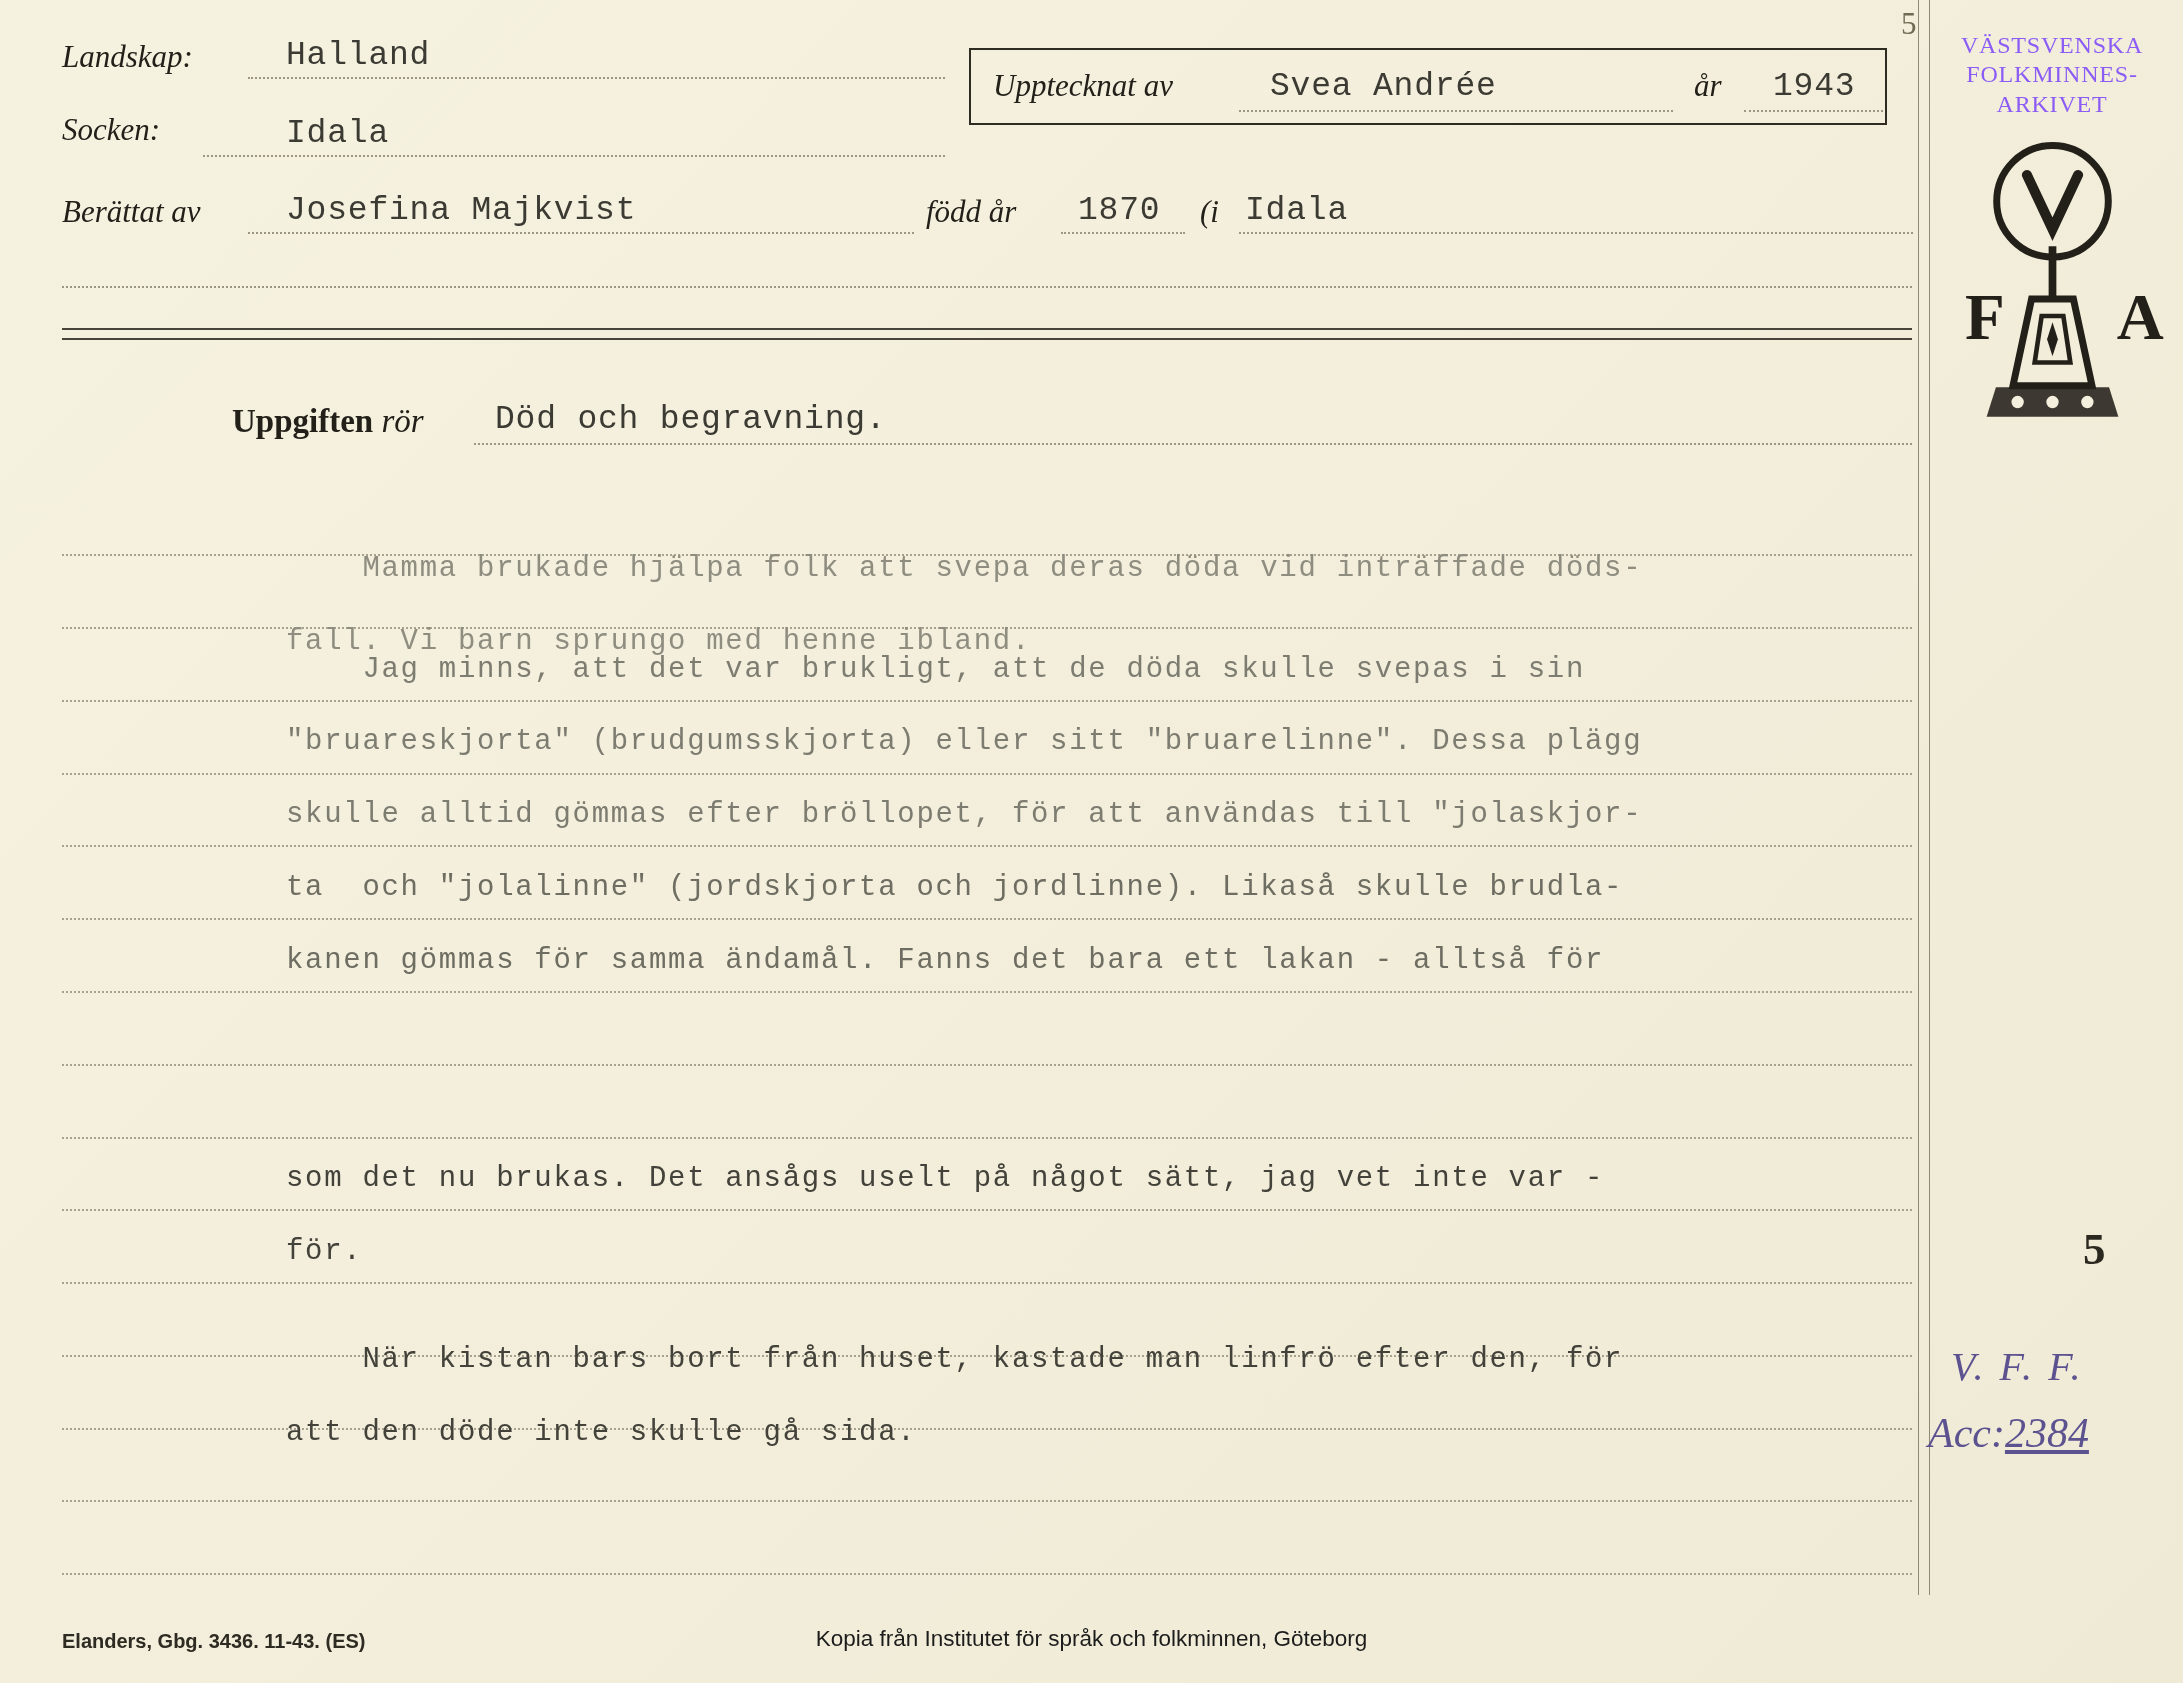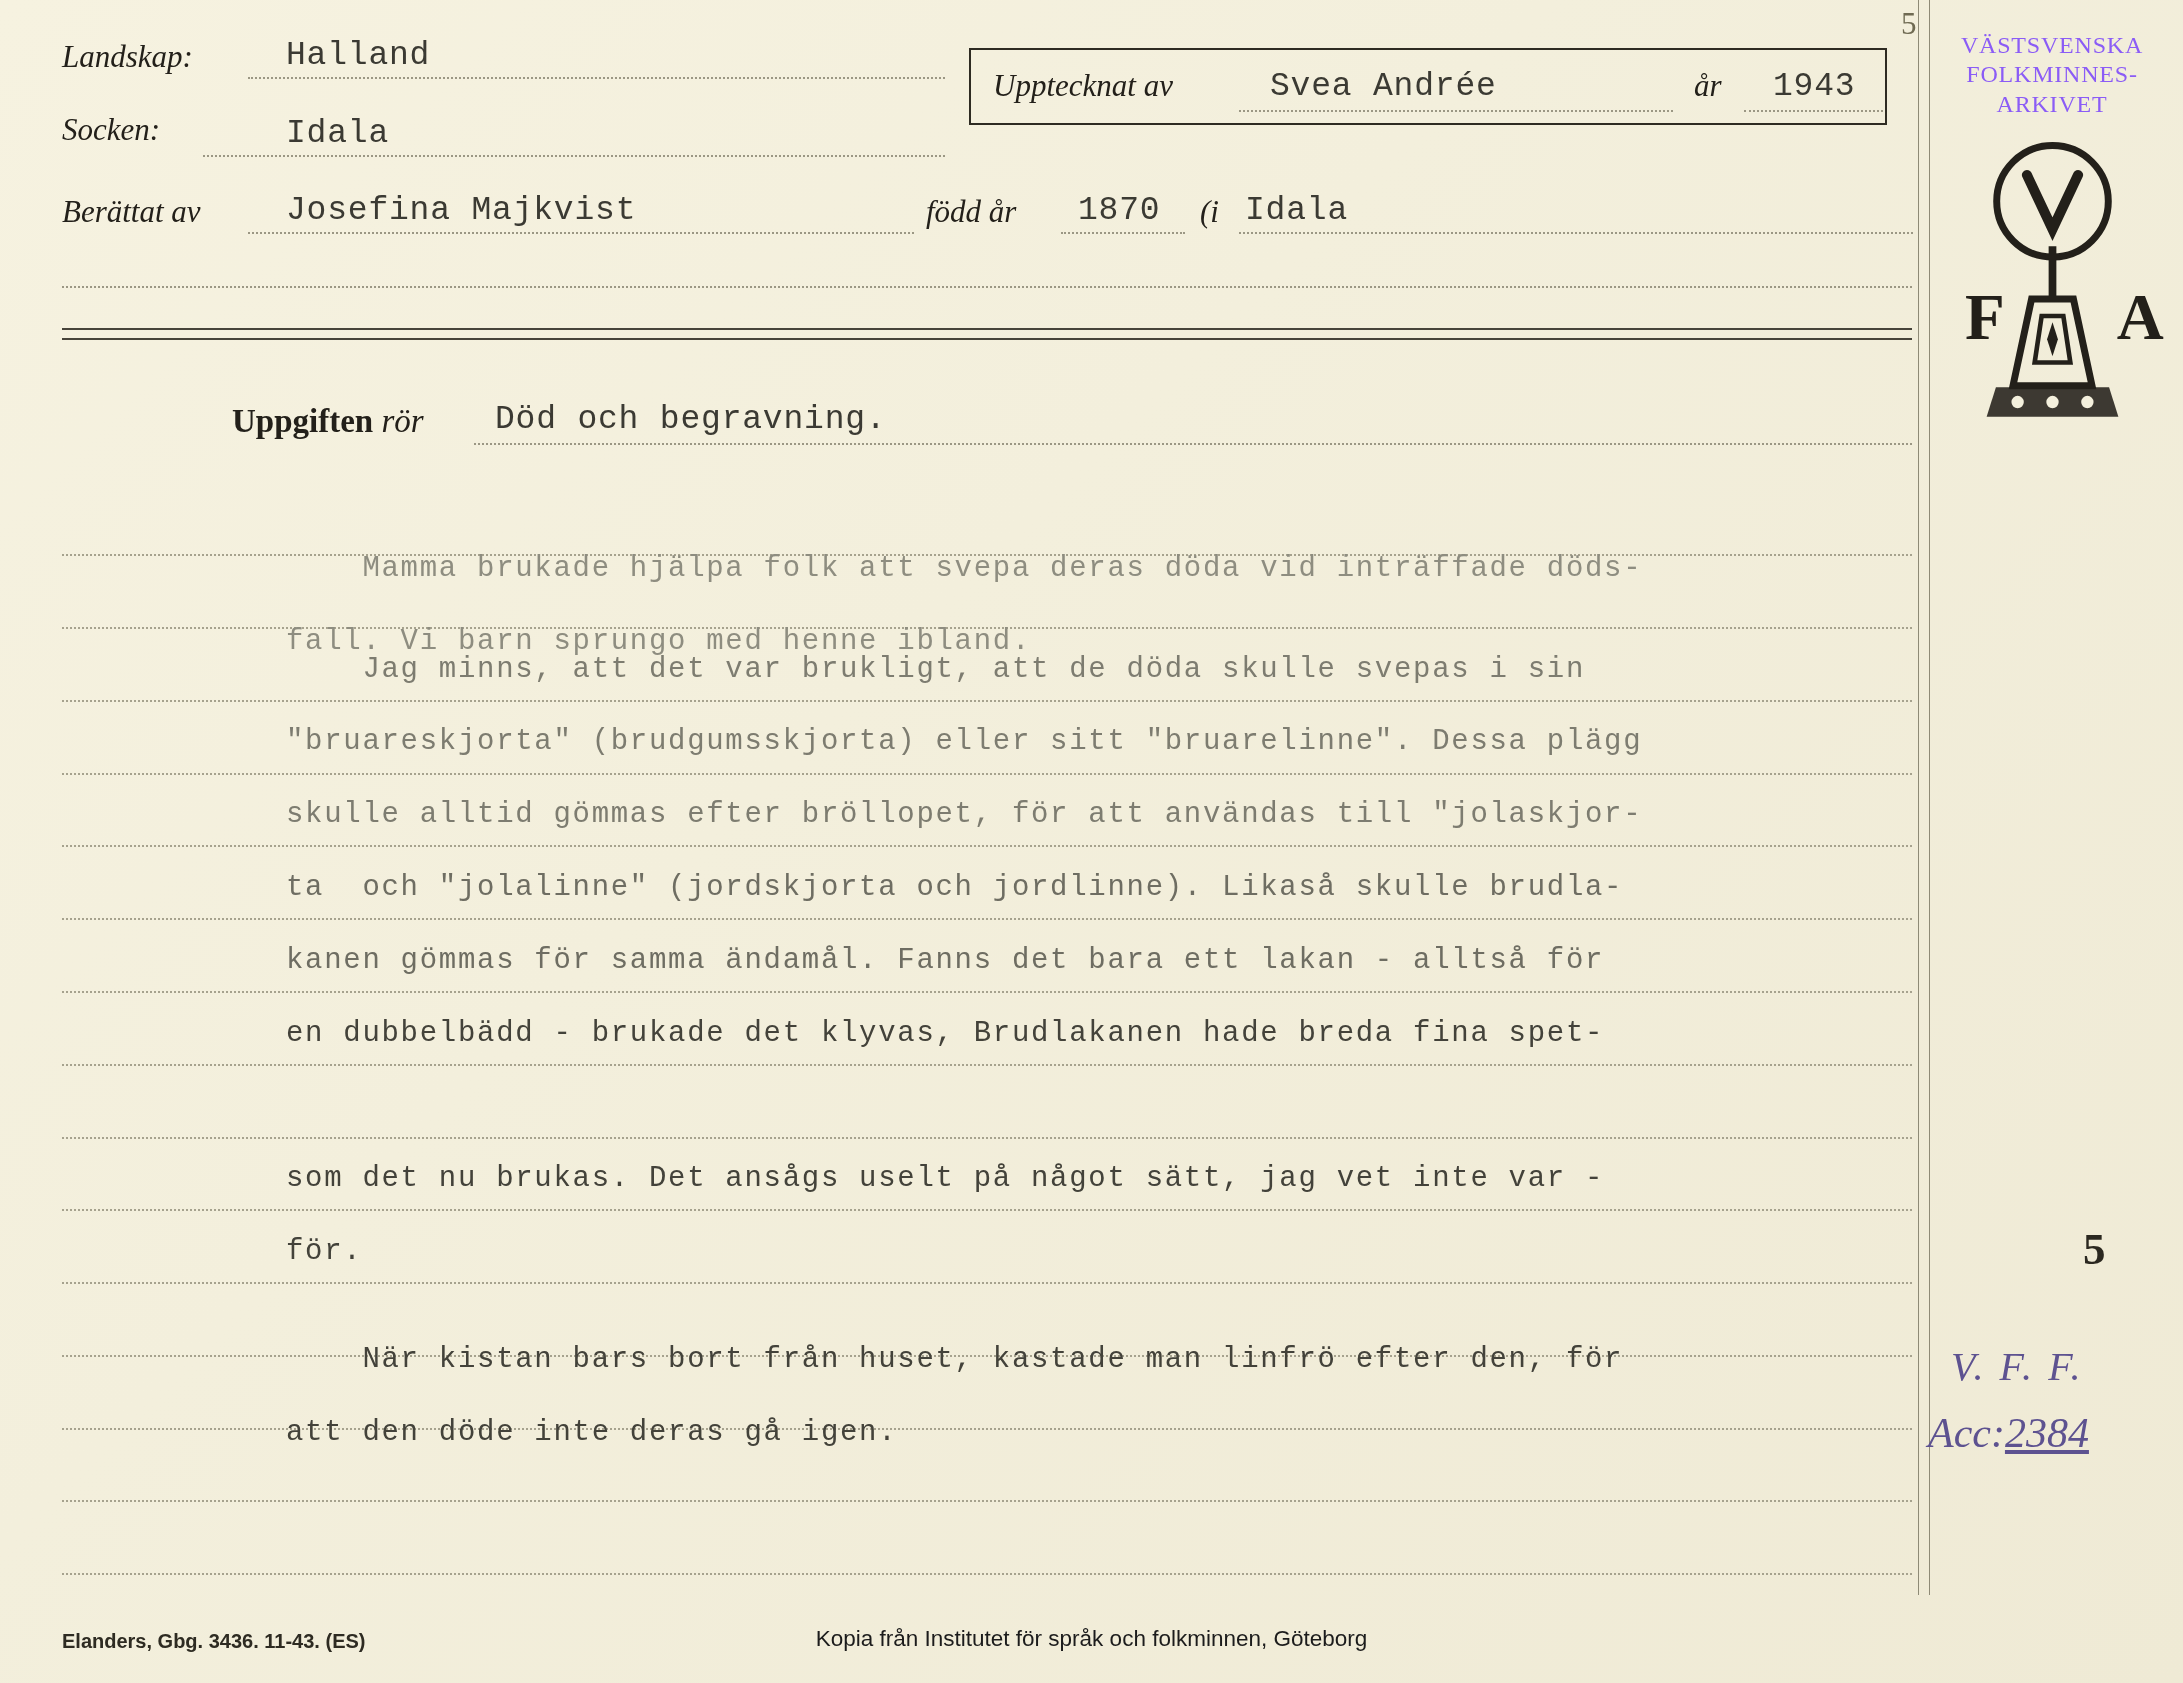--- a/index.html
+++ b/index.html
@@ -263,25 +263,24 @@
   <div class="rule-row" style="top:1500px;"></div>
   <div class="rule-row" style="top:1573px;"></div>
 
   <div class="bodyline faded1" style="left:286px; top:507px;">    Mamma brukade hjälpa folk att svepa deras döda vid inträffade döds-</div>
   <div class="bodyline faded1" style="left:286px; top:580px;">fall. Vi barn sprungo med henne ibland.</div>
   <div class="bodyline faded2" style="left:286px; top:653px;">    Jag minns, att det var brukligt, att de döda skulle svepas i sin</div>
   <div class="bodyline faded2" style="left:286px; top:725px;">"bruareskjorta" (brudgumsskjorta) eller sitt "bruarelinne". Dessa plägg</div>
   <div class="bodyline faded2" style="left:286px; top:798px;">skulle alltid gömmas efter bröllopet, för att användas till "jolaskjor-</div>
   <div class="bodyline faded3" style="left:286px; top:871px;">ta  och "jolalinne" (jordskjorta och jordlinne). Likaså skulle brudla-</div>
   <div class="bodyline faded3" style="left:286px; top:944px;">kanen gömmas för samma ändamål. Fanns det bara ett lakan - alltså för</div>
-  <div class="bodyline" style="left:286px; top:1017px;">en dubbelbädd - brukade det klyvas, Brudlakanen hade breda fina spet-</div>
   <div class="bodyline" style="left:286px; top:1162px;">som det nu brukas. Det ansågs uselt på något sätt, jag vet inte var -</div>
   <div class="bodyline" style="left:286px; top:1235px;">för.</div>
   <div class="bodyline" style="left:286px; top:1343px;">    När kistan bars bort från huset, kastade man linfrö efter den, för</div>
-  <div class="bodyline" style="left:286px; top:1416px;">att den döde inte deras gå igen.</div>
+  <div class="bodyline" style="left:286px; top:1416px;">att den döde inte skulle gå sida.</div>
 
   <div class="pagenum-big">5</div>
   <div class="hand hand-vff">V. F. F.</div>
   <div class="hand hand-acc">
     <span>Acc:</span><u>2384</u>
   </div>
 
   <div class="footer-left" style="top:1630px;">Elanders, Gbg. 3436. 11-43. (ES)</div>
   <div class="footer-scan" style="top:1626px;">Kopia från Institutet för språk och folkminnen, Göteborg</div>
 </div>

